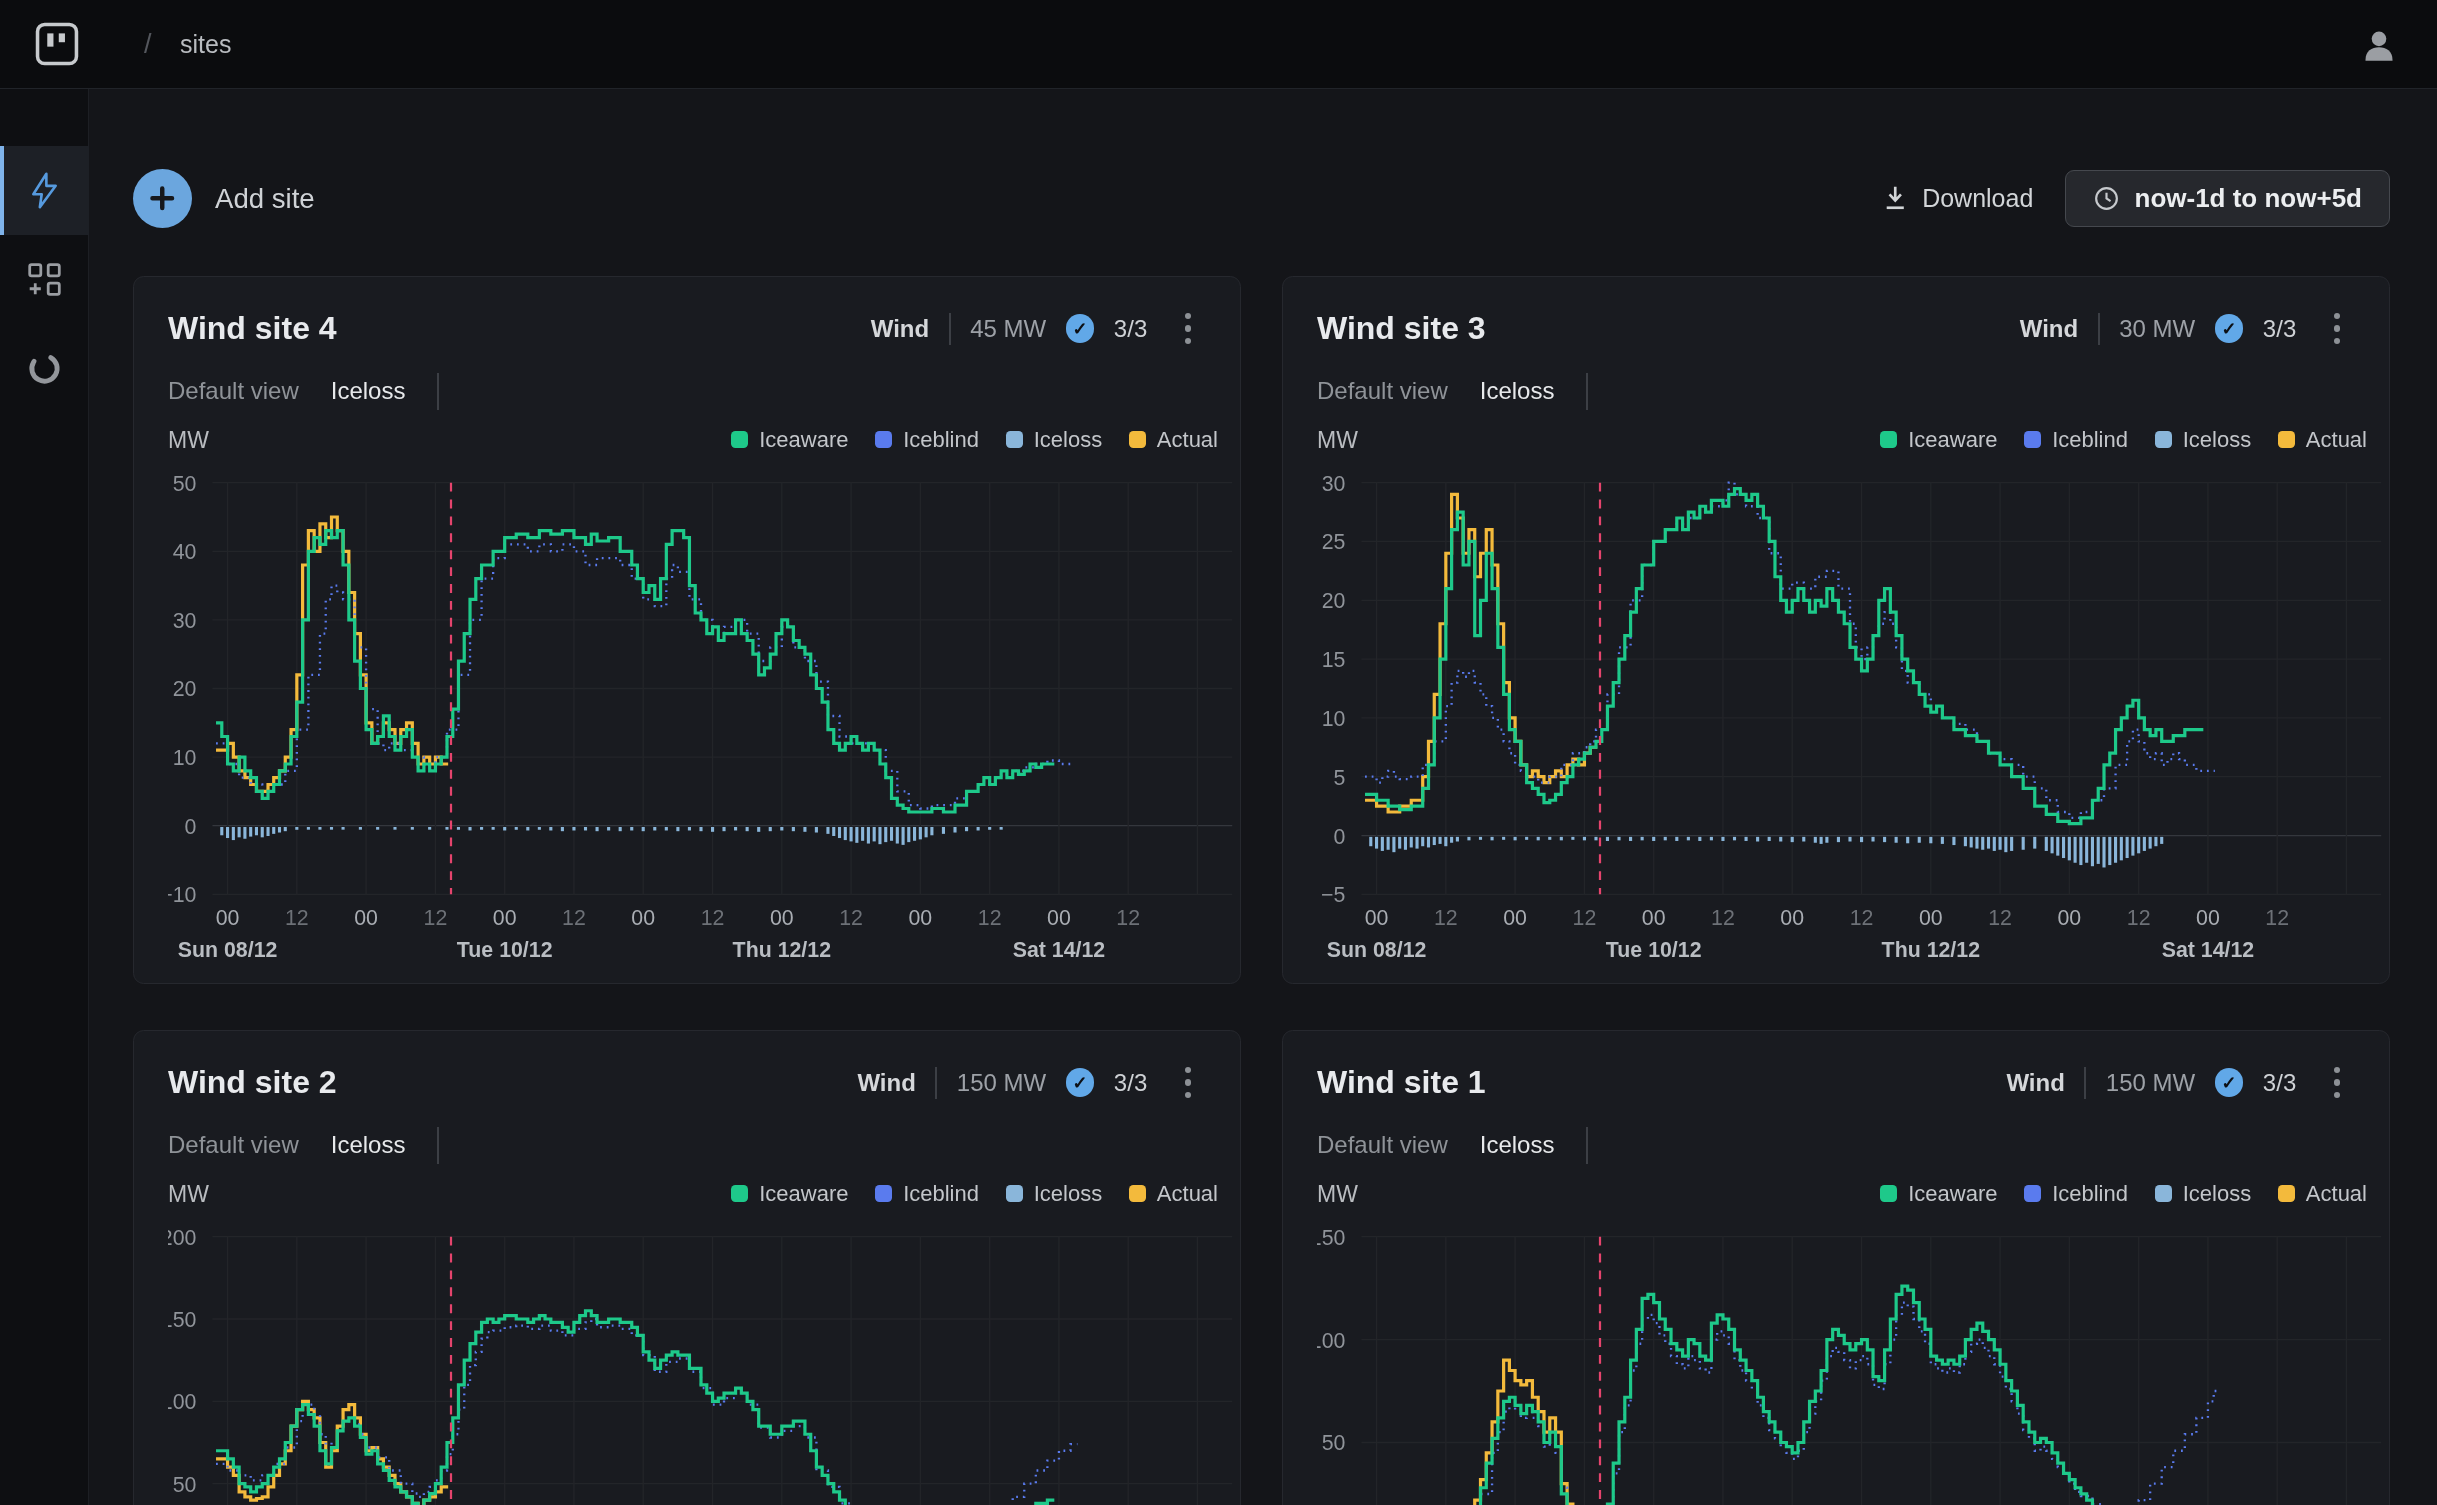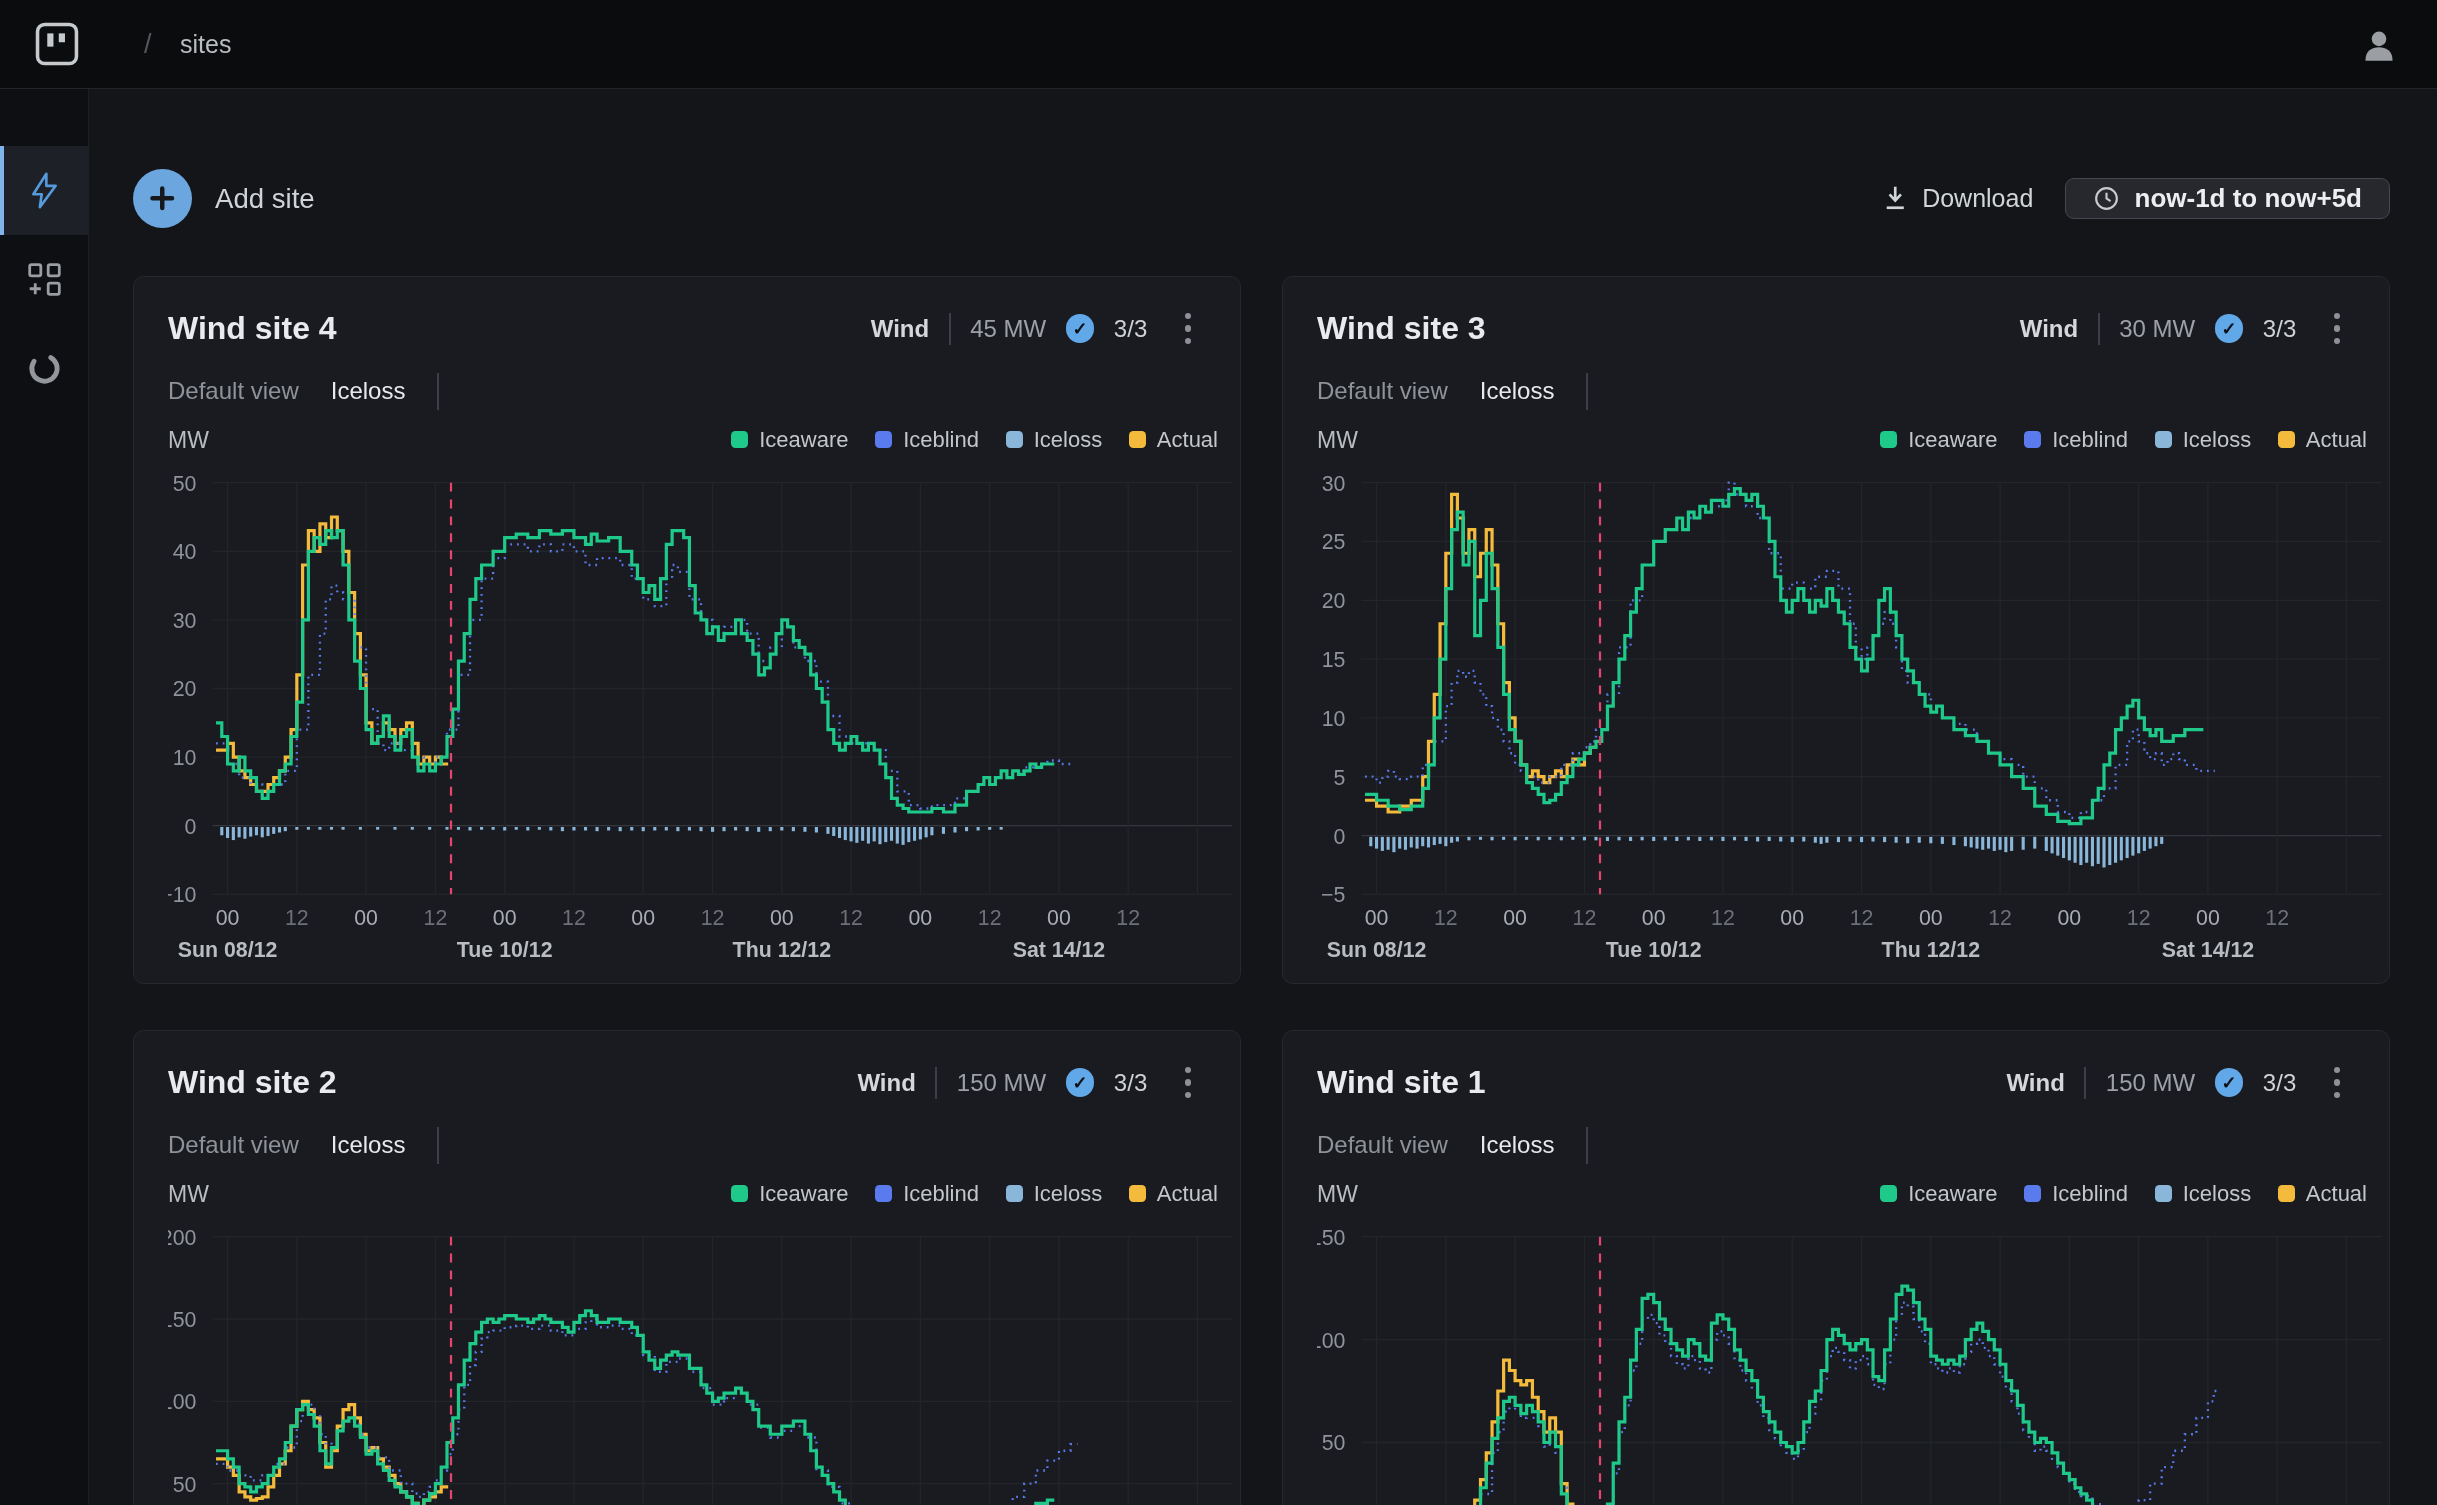--- a/index.html
+++ b/index.html
@@ -31,21 +31,21 @@
   .main { position:absolute; left:89px; top:89px; width:2349px; height:1416px;
     background:#141519; }
   .toolbar { margin:80px 48px 0 44px; height:59px; display:flex; align-items:center; }
   .add-site { display:flex; align-items:center; cursor:pointer; }
   .add-circle { width:59px; height:59px; border-radius:50%; background:#6ba6de;
     display:flex; align-items:center; justify-content:center; }
   .add-label { margin-left:23px; font-size:27.6px; color:#cfd2d6; }
   .toolbar-right { margin-left:auto; display:flex; align-items:center; gap:32px; }
   .dl-btn { display:flex; align-items:center; gap:12.4px; cursor:pointer;
     color:#d2d5d8; font-size:25px; }
-  .time-btn { height:41px; padding:0 27px; display:flex; align-items:center; gap:14.2px;
+  .time-btn { height:57px; padding:0 27px; display:flex; align-items:center; gap:14.2px;
     background:#26282d; border:1.8px solid #45484e; border-radius:9px; cursor:pointer;
     color:#eceef0; font-size:26px; font-weight:bold; }
   .search-box { width:384px; height:57px; background:#1b1d21; border:1.8px solid #3f4248;
     border-radius:9px; display:flex; align-items:center; padding:0 16px; gap:12.4px; }
   .search-box input { flex:1; background:transparent; border:none; outline:none;
     color:#c6c9cd; font-size:24px; font-style:italic; }
   .search-box input::placeholder { color:#76797f; font-style:italic; }
 
   
   .grid { margin:48px 48px 0 44px; display:grid; grid-template-columns:1108px 1108px;

